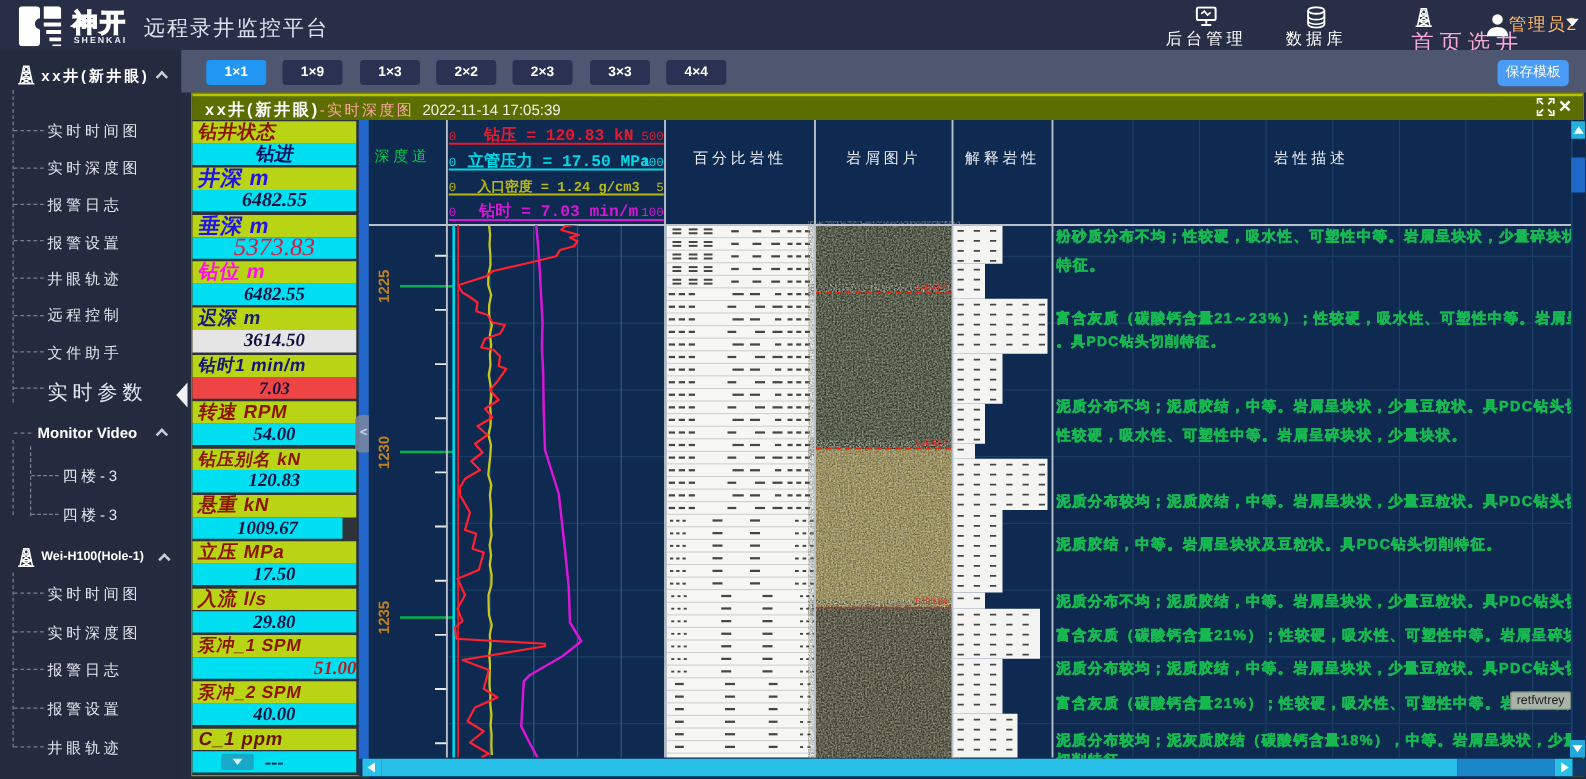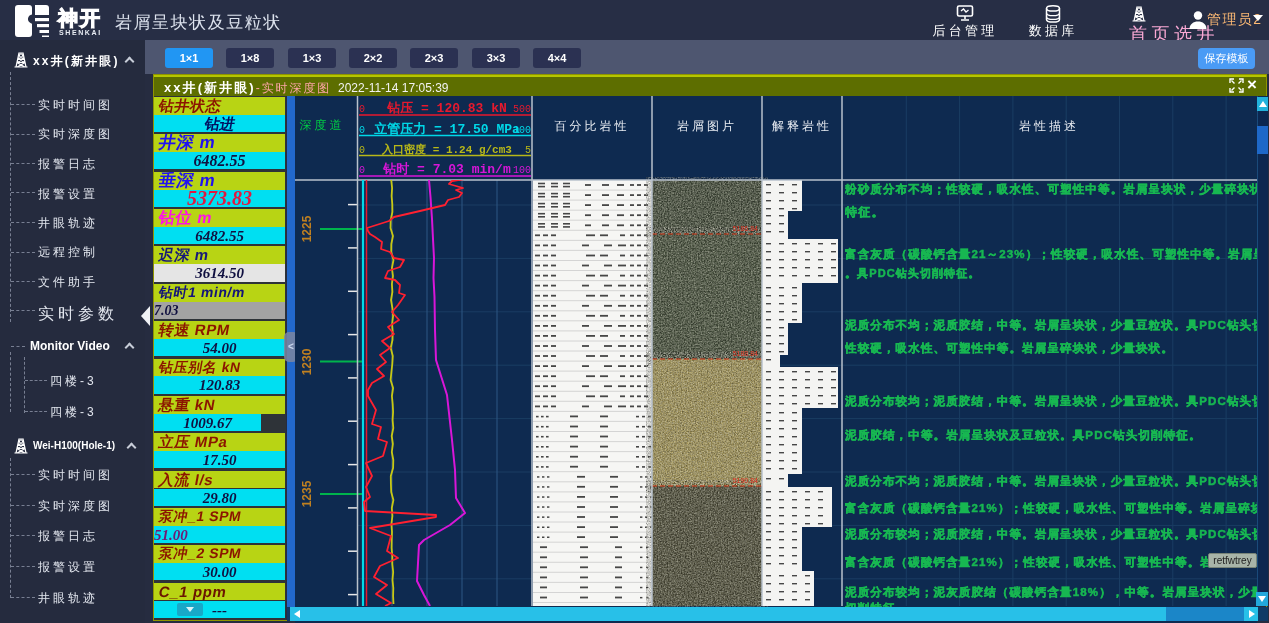--- a/index.html
+++ b/index.html
@@ -7,21 +7,21 @@
 <div style="position:absolute;left:15px;top:5px;width:34px;height:32px"><svg width="34" height="32" viewBox="0 0 34 32">
 <path d="M3,0 h11 c2,0 3,1 3,3 v6.5 c-4.5,0.5 -5.5,6.5 -1.5,8.5 l1.5,0.7 V29 c0,2 -1,3 -3,3 h-11 c-2,0 -3,-1 -3,-3 V3 c0,-2 1,-3 3,-3 z" fill="#fff"></path>
 <path d="M20,0 h11 c2,0 3,1 3,3 v7 h-14 z" fill="#fff"></path>
 <path d="M20,13 h14 v3.2 h-14 z" fill="#fff"></path>
 <path d="M22,19 h12 v3.2 h-12 z" fill="#fff"></path>
 <path d="M24.5,25 h9.5 v3 h-9.5 z" fill="#fff"></path>
 <path d="M27,30.5 h7 v1.5 h-7 z" fill="#fff"></path>
 </svg></div>
 <div style="position:absolute;left:58px;top:5px;color:#fff;font-size:20px;font-weight:bold;letter-spacing:2px;white-space:nowrap;-webkit-text-stroke:1.2px #fff">神开</div>
 <div style="position:absolute;left:59px;top:29px;color:#e8ecf4;font-size:7px;font-weight:bold;letter-spacing:1.6px">SHENKAI</div>
-<div style="position:absolute;left:115px;top:11px;color:#dde3ee;font-size:17px;letter-spacing:.09em;white-space:nowrap">岩屑呈块状及豆粒状</div>
+<div style="position:absolute;left:115px;top:11px;color:#dde3ee;font-size:17px;letter-spacing:.09em;white-space:nowrap">远程录井监控平台</div>
 <div style="position:absolute;left:954px;top:5px"><svg width="22" height="17" viewBox="0 0 22 17">
       <rect x="3.5" y="1" width="15" height="10" rx="1.5" fill="none" stroke="#fff" stroke-width="1.6"></rect>
       <path d="M7,6 l2.5,-2 2.5,3 2.5,-2" fill="none" stroke="#fff" stroke-width="1.3"></path>
       <path d="M11,11 v3 M7,15 h8" stroke="#fff" stroke-width="1.6"></path>
     </svg></div>
 <div style="position:absolute;left:905px;top:22px;width:120px;text-align:center;color:#fff;font-size:13px;letter-spacing:.25em;">后台管理</div>
 <div style="position:absolute;left:1043px;top:5px"><svg width="20" height="18" viewBox="0 0 20 18">
       <ellipse cx="10" cy="3.4" rx="6.5" ry="2.6" fill="none" stroke="#fff" stroke-width="1.5"></ellipse>
       <path d="M3.5,3.4 v11 c0,1.5 3,2.7 6.5,2.7 s6.5,-1.2 6.5,-2.7 v-11" fill="none" stroke="#fff" stroke-width="1.5"></path>
       <path d="M3.5,8 c0,1.5 3,2.7 6.5,2.7 s6.5,-1.2 6.5,-2.7 M3.5,11.7 c0,1.5 3,2.7 6.5,2.7 s6.5,-1.2 6.5,-2.7" fill="none" stroke="#fff" stroke-width="1.3"></path>
@@ -84,61 +84,61 @@
 <div style="position:absolute;left:38px;top:498px;color:#e2e6ee;font-size:12px;white-space:nowrap;letter-spacing:.25em;">实时深度图</div>
 <div style="position:absolute;left:11px;top:535px;width:24px;height:1px;border-top:1px dashed #787f92"></div>
 <div style="position:absolute;left:38px;top:528px;color:#e2e6ee;font-size:12px;white-space:nowrap;letter-spacing:.25em;">报警日志</div>
 <div style="position:absolute;left:11px;top:566px;width:24px;height:1px;border-top:1px dashed #787f92"></div>
 <div style="position:absolute;left:38px;top:559px;color:#e2e6ee;font-size:12px;white-space:nowrap;letter-spacing:.25em;">报警设置</div>
 <div style="position:absolute;left:11px;top:597px;width:24px;height:1px;border-top:1px dashed #787f92"></div>
 <div style="position:absolute;left:38px;top:590px;color:#e2e6ee;font-size:12px;white-space:nowrap;letter-spacing:.25em;">井眼轨迹</div>
 <div style="position:absolute;left:141px;top:306px;width:0;height:0;border-top:10px solid transparent;border-bottom:10px solid transparent;border-right:9px solid #f0f2f5"></div>
 <div style="position:absolute;left:145px;top:40px;width:1124px;height:34px;background:#4e5670"></div>
 <div style="position:absolute;left:165px;top:48px;width:48px;height:20px;background:#2196f3;border-radius:3px;color:#fff;font-size:11px;font-weight:bold;text-align:center;line-height:20px">1×1</div>
-<div style="position:absolute;left:226px;top:48px;width:48px;height:20px;background:#2b3152;border-radius:3px;color:#fff;font-size:11px;font-weight:bold;text-align:center;line-height:20px">1×8</div>
+<div style="position:absolute;left:226px;top:48px;width:48px;height:20px;background:#2b3152;border-radius:3px;color:#fff;font-size:11px;font-weight:bold;text-align:center;line-height:20px">1×9</div>
 <div style="position:absolute;left:288px;top:48px;width:48px;height:20px;background:#2b3152;border-radius:3px;color:#fff;font-size:11px;font-weight:bold;text-align:center;line-height:20px">1×3</div>
 <div style="position:absolute;left:349px;top:48px;width:48px;height:20px;background:#2b3152;border-radius:3px;color:#fff;font-size:11px;font-weight:bold;text-align:center;line-height:20px">2×2</div>
 <div style="position:absolute;left:410px;top:48px;width:48px;height:20px;background:#2b3152;border-radius:3px;color:#fff;font-size:11px;font-weight:bold;text-align:center;line-height:20px">2×3</div>
 <div style="position:absolute;left:472px;top:48px;width:48px;height:20px;background:#2b3152;border-radius:3px;color:#fff;font-size:11px;font-weight:bold;text-align:center;line-height:20px">3×3</div>
 <div style="position:absolute;left:533px;top:48px;width:48px;height:20px;background:#2b3152;border-radius:3px;color:#fff;font-size:11px;font-weight:bold;text-align:center;line-height:20px">4×4</div>
 <div style="position:absolute;left:1198px;top:48px;width:57px;height:21px;background:#4a9bf5;border-radius:4px;color:#fff;font-size:11px;text-align:center;line-height:21px;letter-spacing:0">保存模板</div>
 <div style="position:absolute;left:153px;top:74px;width:1114px;height:547px;border:1px solid #8f9500"></div>
 <div style="position:absolute;left:154px;top:75px;width:1112px;height:21px;background:#5d6e00;border-top:2px solid #b5c600"></div>
 <div style="position:absolute;left:164px;top:79px;white-space:nowrap;font-size:12px;color:#f0f2e8"><span style="color:#fff;font-weight:bold;letter-spacing:.16em;font-size:13px">xx井(新井眼)</span><span style="letter-spacing:.16em;color:#fca5a5">-实时深度图</span><span style="color:#f2f2f0"> &nbsp;2022-11-14 17:05:39</span></div>
 <div style="position:absolute;left:1229px;top:78px"><svg width="15" height="15" viewBox="0 0 15 15">
       <path d="M1,5 V1 h4 M10,1 h4 v4 M14,10 v4 h-4 M5,14 H1 v-4 M5.5,9.5 l-3,3 M9.5,5.5 l3,-3 M9.5,9.5 l3,3 M5.5,5.5 l-3,-3" fill="none" stroke="#fff" stroke-width="1.4"></path>
     </svg></div>
 <div style="position:absolute;left:1247px;top:75px;color:#fff;font-size:17px;font-weight:bold">×</div>
 <div style="position:absolute;left:154px;top:96px;width:132px;height:524px;background:#2e3338"></div>
 <div style="position:absolute;left:154px;top:97.0px;width:131px;height:17.9px;background:#b8d414;color:#8b1500;font-size:15px;line-height:17.9px;padding-left:5px;white-space:nowrap;font-weight:bold;letter-spacing:.04em;overflow:hidden"><span style="display:inline-block;transform:skewX(-10deg)">钻井状态</span></div>
 <div style="position:absolute;left:154px;top:114.9px;width:131px;height:17.2px;background:#00dff2;color:#001060;font-size:15px;line-height:17.2px;text-align:center;white-space:nowrap;overflow:hidden"><span style="display:inline-block;transform:skewX(-10deg);font-weight:bold">钻进</span></div>
 <div style="position:absolute;left:154px;top:134.4px;width:131px;height:17.9px;background:#b8d414;color:#2012f0;font-size:17px;line-height:17.9px;padding-left:5px;white-space:nowrap;font-weight:bold;letter-spacing:.04em;overflow:hidden"><span style="display:inline-block;transform:skewX(-10deg)">井深 m</span></div>
 <div style="position:absolute;left:154px;top:152.3px;width:131px;height:17.2px;background:#00dff2;color:#101040;font-size:16px;line-height:17.2px;text-align:center;white-space:nowrap;overflow:hidden"><span style="font-family:'Liberation Serif',serif;font-style:italic;font-weight:bold">6482.55</span></div>
 <div style="position:absolute;left:154px;top:171.7px;width:131px;height:17.9px;background:#b8d414;color:#2012f0;font-size:17px;line-height:17.9px;padding-left:5px;white-space:nowrap;font-weight:bold;letter-spacing:.04em;overflow:hidden"><span style="display:inline-block;transform:skewX(-10deg)">垂深 m</span></div>
-<div style="position:absolute;left:154px;top:189.6px;width:131px;height:17.2px;background:#00dff2;color:#e01840;font-size:20px;line-height:17.2px;text-align:center;white-space:nowrap;overflow:hidden"><span style="font-family:'Liberation Serif',serif;font-style:italic;font-weight:bold">5373.83</span></div>
+<div style="position:absolute;left:154px;top:189.6px;width:131px;height:17.2px;background:#00dff2;color:#e01840;font-size:20px;line-height:17.2px;text-align:center;white-space:nowrap;overflow:hidden"><span style="font-family:'Liberation Serif',serif;font-style:italic;font-weight:normal">5373.83</span></div>
 <div style="position:absolute;left:154px;top:209.1px;width:131px;height:17.9px;background:#b8d414;color:#ff10e8;font-size:16px;line-height:17.9px;padding-left:5px;white-space:nowrap;font-weight:bold;letter-spacing:.04em;overflow:hidden"><span style="display:inline-block;transform:skewX(-10deg)">钻位 m</span></div>
 <div style="position:absolute;left:154px;top:227.0px;width:131px;height:17.2px;background:#00dff2;color:#101040;font-size:15px;line-height:17.2px;text-align:center;white-space:nowrap;overflow:hidden"><span style="font-family:'Liberation Serif',serif;font-style:italic;font-weight:bold">6482.55</span></div>
 <div style="position:absolute;left:154px;top:246.4px;width:131px;height:17.9px;background:#b8d414;color:#181878;font-size:15px;line-height:17.9px;padding-left:5px;white-space:nowrap;font-weight:bold;letter-spacing:.04em;overflow:hidden"><span style="display:inline-block;transform:skewX(-10deg)">迟深 m</span></div>
 <div style="position:absolute;left:154px;top:264.4px;width:131px;height:17.2px;background:#e5e5e5;color:#101040;font-size:15px;line-height:17.2px;text-align:center;white-space:nowrap;overflow:hidden"><span style="font-family:'Liberation Serif',serif;font-style:italic;font-weight:bold">3614.50</span></div>
 <div style="position:absolute;left:154px;top:283.8px;width:131px;height:17.9px;background:#b8d414;color:#14147a;font-size:14px;line-height:17.9px;padding-left:5px;white-space:nowrap;font-weight:bold;letter-spacing:.04em;overflow:hidden"><span style="display:inline-block;transform:skewX(-10deg)">钻时1 min/m</span></div>
-<div style="position:absolute;left:154px;top:301.7px;width:131px;height:17.2px;background:#a3a3a3;color:#101040;font-size:14px;line-height:17.2px;white-space:nowrap;overflow:hidden"><span style="font-family:'Liberation Serif',serif;font-style:italic;font-weight:bold">7.03</span></div>
+<div style="position:absolute;left:154px;top:301.7px;width:131px;height:17.2px;background:#ef4444;color:#101040;font-size:14px;line-height:17.2px;text-align:center;white-space:nowrap;overflow:hidden"><span style="font-family:'Liberation Serif',serif;font-style:italic;font-weight:bold">7.03</span></div>
 <div style="position:absolute;left:154px;top:321.1px;width:131px;height:17.9px;background:#b8d414;color:#8b1500;font-size:15px;line-height:17.9px;padding-left:5px;white-space:nowrap;font-weight:bold;letter-spacing:.04em;overflow:hidden"><span style="display:inline-block;transform:skewX(-10deg)">转速 RPM</span></div>
 <div style="position:absolute;left:154px;top:339.1px;width:131px;height:17.2px;background:#00dff2;color:#101040;font-size:15px;line-height:17.2px;text-align:center;white-space:nowrap;overflow:hidden"><span style="font-family:'Liberation Serif',serif;font-style:italic;font-weight:bold">54.00</span></div>
 <div style="position:absolute;left:154px;top:358.5px;width:131px;height:17.9px;background:#b8d414;color:#8b1500;font-size:14px;line-height:17.9px;padding-left:5px;white-space:nowrap;font-weight:bold;letter-spacing:.04em;overflow:hidden"><span style="display:inline-block;transform:skewX(-10deg)">钻压别名 kN</span></div>
 <div style="position:absolute;left:154px;top:376.4px;width:131px;height:17.2px;background:#00dff2;color:#101040;font-size:15px;line-height:17.2px;text-align:center;white-space:nowrap;overflow:hidden"><span style="font-family:'Liberation Serif',serif;font-style:italic;font-weight:bold">120.83</span></div>
 <div style="position:absolute;left:154px;top:395.9px;width:131px;height:17.9px;background:#b8d414;color:#8b1500;font-size:15px;line-height:17.9px;padding-left:5px;white-space:nowrap;font-weight:bold;letter-spacing:.04em;overflow:hidden"><span style="display:inline-block;transform:skewX(-10deg)">悬重 kN</span></div>
-<div style="position:absolute;left:154px;top:413.8px;width:107px;height:17.2px;background:#00dff2;color:#101040;font-size:15px;line-height:17.2px;text-align:center;white-space:nowrap;overflow:hidden"><span style="font-family:'Liberation Serif',serif;font-style:italic;font-weight:bold">1009.67</span></div>
+<div style="position:absolute;left:154px;top:413.8px;width:120px;height:17.2px;background:#00dff2;color:#101040;font-size:15px;line-height:17.2px;text-align:center;white-space:nowrap;overflow:hidden"><span style="font-family:'Liberation Serif',serif;font-style:italic;font-weight:bold">1009.67</span></div>
 <div style="position:absolute;left:154px;top:433.2px;width:131px;height:17.9px;background:#b8d414;color:#8b1500;font-size:15px;line-height:17.9px;padding-left:5px;white-space:nowrap;font-weight:bold;letter-spacing:.04em;overflow:hidden"><span style="display:inline-block;transform:skewX(-10deg)">立压 MPa</span></div>
 <div style="position:absolute;left:154px;top:451.1px;width:131px;height:17.2px;background:#00dff2;color:#101040;font-size:15px;line-height:17.2px;text-align:center;white-space:nowrap;overflow:hidden"><span style="font-family:'Liberation Serif',serif;font-style:italic;font-weight:bold">17.50</span></div>
 <div style="position:absolute;left:154px;top:470.6px;width:131px;height:17.9px;background:#b8d414;color:#8b1500;font-size:15px;line-height:17.9px;padding-left:5px;white-space:nowrap;font-weight:bold;letter-spacing:.04em;overflow:hidden"><span style="display:inline-block;transform:skewX(-10deg)">入流 l/s</span></div>
 <div style="position:absolute;left:154px;top:488.5px;width:131px;height:17.2px;background:#00dff2;color:#101040;font-size:15px;line-height:17.2px;text-align:center;white-space:nowrap;overflow:hidden"><span style="font-family:'Liberation Serif',serif;font-style:italic;font-weight:bold">29.80</span></div>
 <div style="position:absolute;left:154px;top:507.9px;width:131px;height:17.9px;background:#b8d414;color:#8b1500;font-size:14px;line-height:17.9px;padding-left:5px;white-space:nowrap;font-weight:bold;letter-spacing:.04em;overflow:hidden"><span style="display:inline-block;transform:skewX(-10deg)">泵冲_1 SPM</span></div>
-<div style="position:absolute;left:154px;top:525.9px;width:131px;height:17.2px;background:#00dff2;color:#701a75;font-size:15px;line-height:17.2px;text-align:left;white-space:nowrap;overflow:hidden"><span style="font-family:'Liberation Serif',serif;font-style:italic;font-weight:bold">51.00</span></div>
+<div style="position:absolute;left:154px;top:525.9px;width:131px;height:17.2px;background:#00dff2;color:#b91c1c;font-size:15px;line-height:17.2px;text-align:right;white-space:nowrap;overflow:hidden"><span style="font-family:'Liberation Serif',serif;font-style:italic;font-weight:bold">51.00</span></div>
 <div style="position:absolute;left:154px;top:545.3px;width:131px;height:17.9px;background:#b8d414;color:#8b1500;font-size:14px;line-height:17.9px;padding-left:5px;white-space:nowrap;font-weight:bold;letter-spacing:.04em;overflow:hidden"><span style="display:inline-block;transform:skewX(-10deg)">泵冲_2 SPM</span></div>
-<div style="position:absolute;left:154px;top:563.2px;width:131px;height:17.2px;background:#00dff2;color:#101040;font-size:15px;line-height:17.2px;text-align:center;white-space:nowrap;overflow:hidden"><span style="font-family:'Liberation Serif',serif;font-style:italic;font-weight:bold">30.00</span></div>
+<div style="position:absolute;left:154px;top:563.2px;width:131px;height:17.2px;background:#00dff2;color:#101040;font-size:15px;line-height:17.2px;text-align:center;white-space:nowrap;overflow:hidden"><span style="font-family:'Liberation Serif',serif;font-style:italic;font-weight:bold">40.00</span></div>
 <div style="position:absolute;left:154px;top:582.6px;width:131px;height:17.9px;background:#b8d414;color:#6b1500;font-size:15px;line-height:17.9px;padding-left:5px;white-space:nowrap;font-weight:bold;letter-spacing:.04em;overflow:hidden"><span style="display:inline-block;transform:skewX(-10deg)">C_1 ppm</span></div>
 <div style="position:absolute;left:154px;top:600.6px;width:131px;height:17.2px;background:#00dff2;color:#101040;font-size:15px;line-height:17.2px;text-align:center;white-space:nowrap;overflow:hidden"><span style="font-family:'Liberation Serif',serif;font-style:italic;font-weight:bold">---</span></div>
 <div style="position:absolute;left:177px;top:603px;width:26px;height:13px;background:#18a8c8;border-radius:2px">
     <div style="margin:4px auto 0;width:0;height:0;border-left:4px solid transparent;border-right:4px solid transparent;border-top:5px solid #d8f4fa"></div>
   </div>
 <div style="position:absolute;left:287px;top:96px;width:8px;height:524px;background:#2268cc"></div>
 <div style="position:absolute;left:284px;top:332px;width:14px;height:30px;background:#7c86a0;border-radius:5px;opacity:.85;color:#e8ecf5;font-size:10px;text-align:center;line-height:29px;font-weight:bold">&lt;</div>
 <svg width="962" height="527" viewBox="295 96 962 527" style="position:absolute;left:295px;top:96px">
     <defs>
 <filter id="gn" x="-5%" y="-5%" width="110%" height="110%">

